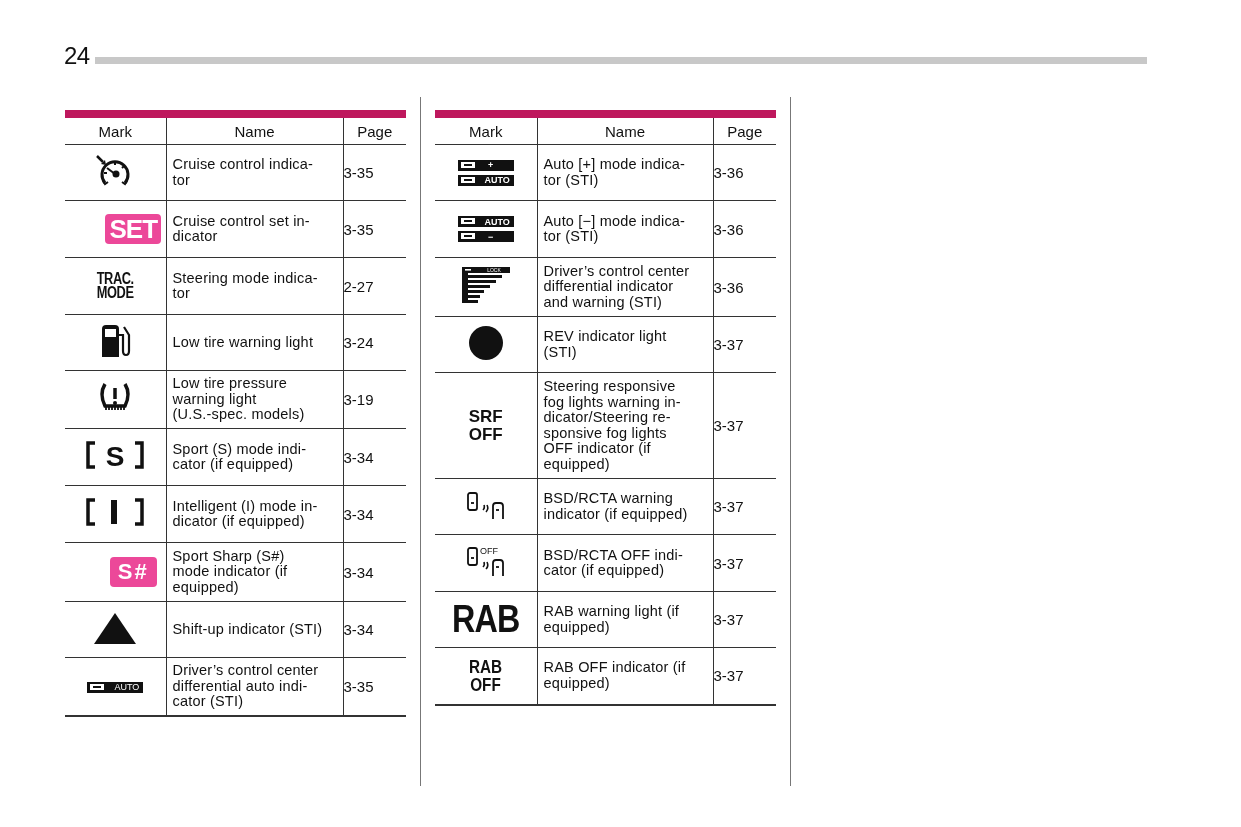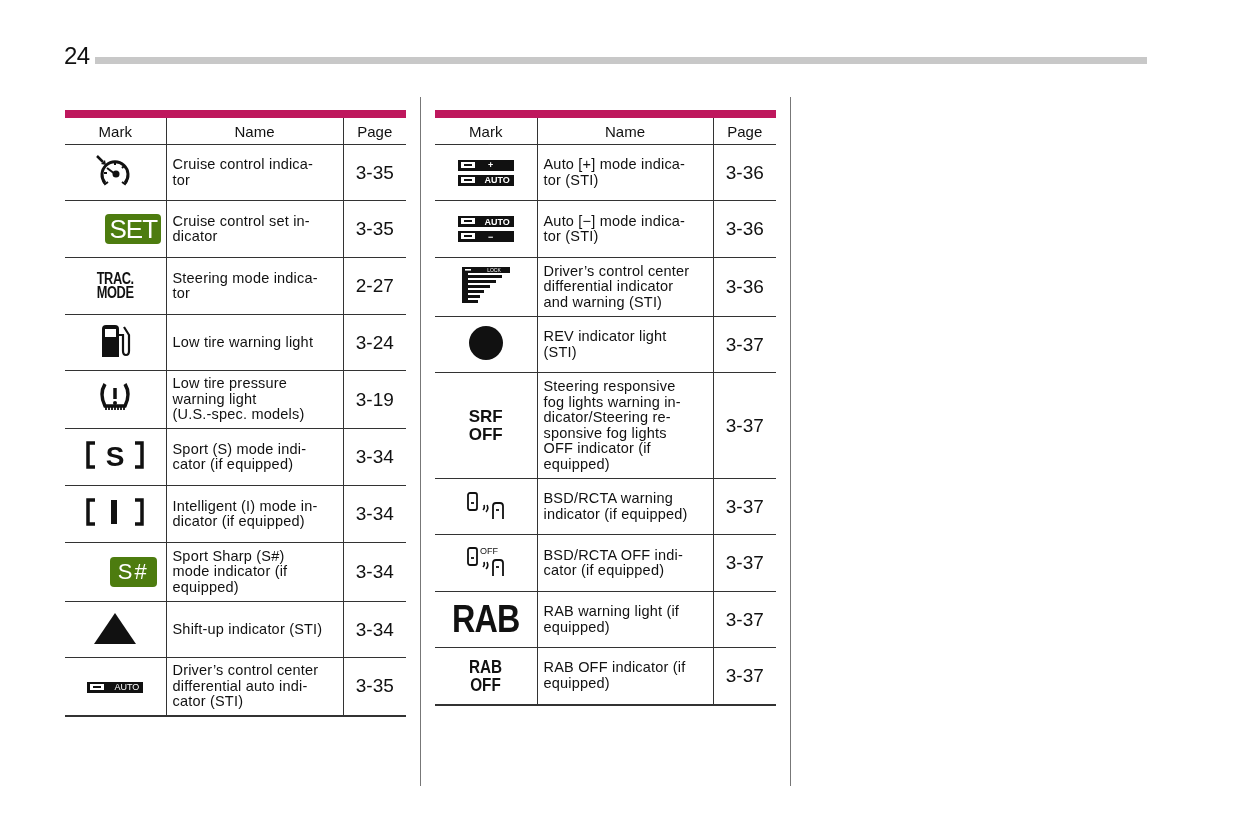--- a/index.html
+++ b/index.html
@@ -11,24 +11,24 @@
   .vsep { position:absolute; top:97px; width:1px; height:689px; background:#777; }
   .tbl { position:absolute; top:110px; border-collapse:collapse; table-layout:fixed; }
   .tbl td, .tbl th { border:1px solid #333; padding:0; vertical-align:middle; }
   .tbl tr:first-child th { border-top:8px solid #be185d; }
   .tbl tr:last-child td { border-bottom:2px solid #333; }
   .tbl td:first-child, .tbl th:first-child { border-left:none; }
   .tbl td:last-child, .tbl th:last-child { border-right:none; }
   .tbl th { font-weight:normal; font-size:15px; height:26px; text-align:center; }
   .tbl td.mark { text-align:center; }
   .tbl td.name { font-size:14.5px; line-height:15.5px; padding:0 4px 0 6px; text-align:left; letter-spacing:0.2px; }
-  .tbl td.page { font-size:19px; text-align:center; }
+  .tbl td.page { font-size:15px; }
   .icon { display:inline-block; vertical-align:middle; }
   .txt-icon { font-family:"Liberation Sans", sans-serif; font-weight:bold; line-height:0.9; display:inline-block; }
-  .badge { display:inline-flex; align-items:center; background:#4d7c0f; color:#fff; border-radius:4px; font-weight:normal;margin-left:36px; }
+  .badge { display:inline-flex; align-items:center; background:#ec4899; color:#fff; border-radius:4px; font-weight:bold;margin-left:36px; }
   .bar { display:inline-flex; align-items:center; justify-content:flex-end; width:56px; height:11px; background:#111; color:#fff;
          font-size:9px; font-weight:bold; position:relative; box-sizing:border-box; padding-right:4px; }
   .bar .slot { position:absolute; left:3px; top:2px; width:14px; height:6px; border:1px solid #fff; box-sizing:border-box; background:#fff; }
   .bar .slot::after { content:""; position:absolute; left:2px; top:1px; width:8px; height:2px; background:#111; }
 </style>
 </head>
 <body>
 
 <div class="page-num">24</div>
 <div class="header-rule"></div>

